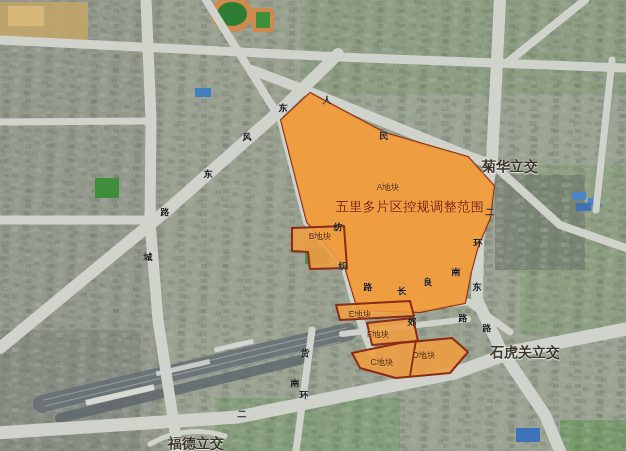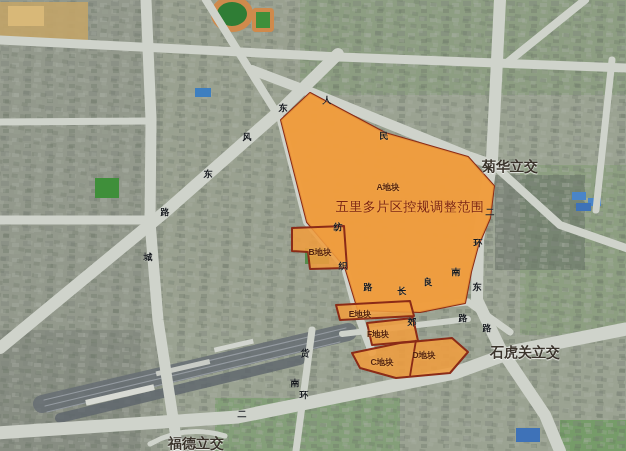--- a/index.html
+++ b/index.html
@@ -12,21 +12,21 @@
   .lbl{
     position:absolute;transform:translate(-50%,-50%);
     white-space:nowrap;line-height:1;pointer-events:none;
     font-family:"Liberation Sans",sans-serif;
   }
   .map-title{
     font-size:13px;font-weight:normal;color:#7c2412;letter-spacing:.5px;
     text-shadow:0 0 2px rgba(250,190,110,.7);
   }
   .parcel-lbl{
-    font-size:8.5px;font-weight:bold;color:#53220e;
+    font-size:8.5px;font-weight:normal;color:#53220e;
     text-shadow:0 0 2px rgba(250,200,120,.8);
   }
   .road-char{
     font-size:9px;font-weight:bold;color:#14181d;
     text-shadow:0 0 1px rgba(255,255,255,.45);
   }
   .interchange-lbl{
     font-size:14px;font-weight:bold;color:#3a332b;
     text-shadow:0 1px 1px rgba(255,255,255,.75),0 0 2px rgba(255,255,255,.6);
   }
@@ -127,21 +127,21 @@
       <path d="M367,323 L413,318 L418,341 L372,345 Z" fill="#ef9d3f" fill-opacity=".88"></path>
       <path d="M352,353 L400,343 L452,338 L468,352 L450,373 L396,378 L360,368 Z" fill="#ef9d3f" fill-opacity=".88"></path>
       <path d="M416,340 L410,376" fill="none" stroke-width="1.8"></path>
     </g>
   </svg>
 
   <div>
     <span class="lbl map-title" style="left:410px;top:206px">五里多片区控规调整范围</span>
 
     <span class="lbl parcel-lbl" style="left:388px;top:187px">A地块</span>
-    <span class="lbl parcel-lbl" style="left:320px;top:252px">B地块</span>
+    <span class="lbl parcel-lbl" style="left:320px;top:236px">B地块</span>
     <span class="lbl parcel-lbl" style="left:360px;top:314px">E地块</span>
     <span class="lbl parcel-lbl" style="left:378px;top:334px">F地块</span>
     <span class="lbl parcel-lbl" style="left:382px;top:362px">C地块</span>
     <span class="lbl parcel-lbl" style="left:424px;top:355px">D地块</span>
 
     <span class="lbl interchange-lbl" style="left:510px;top:166px">菊华立交</span>
     <span class="lbl interchange-lbl" style="left:525px;top:352px">石虎关立交</span>
     <span class="lbl interchange-lbl" style="left:196px;top:443px">福德立交</span>
 
     <span class="lbl road-char" style="left:283px;top:108px">东</span>

